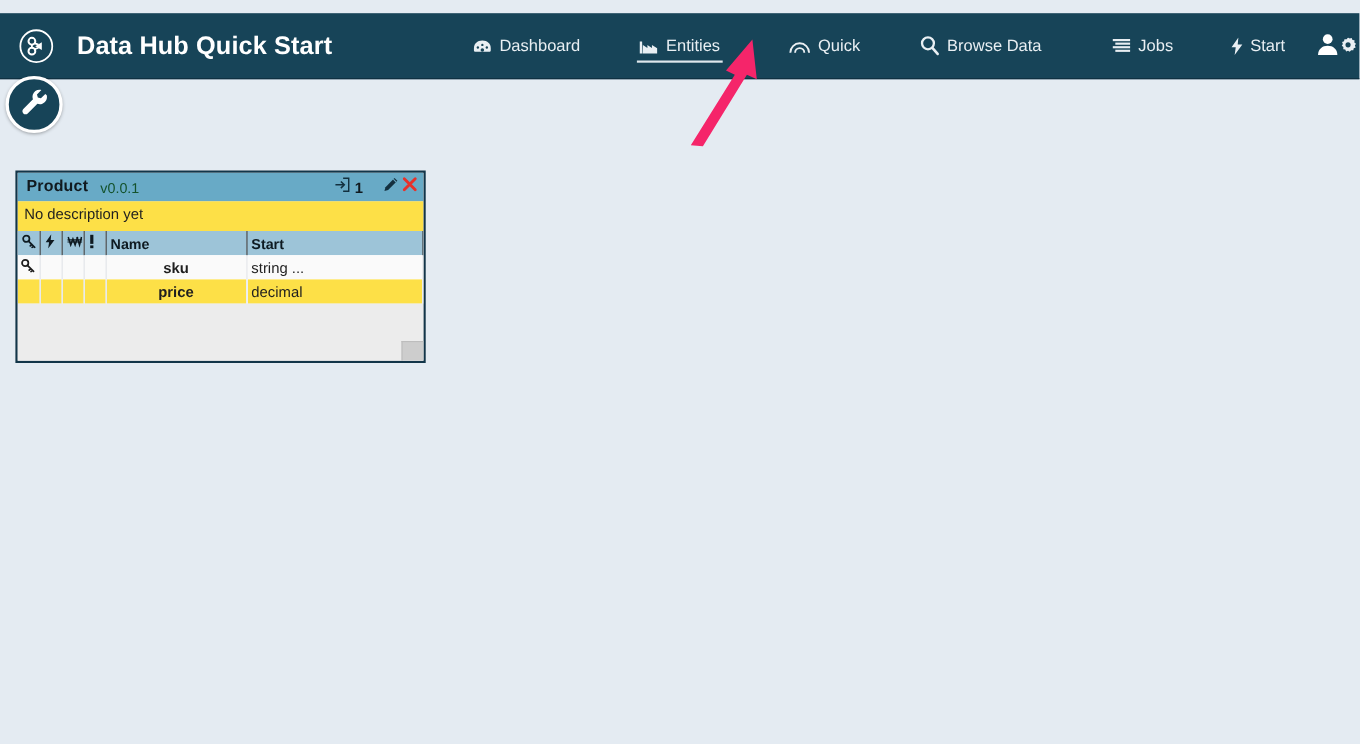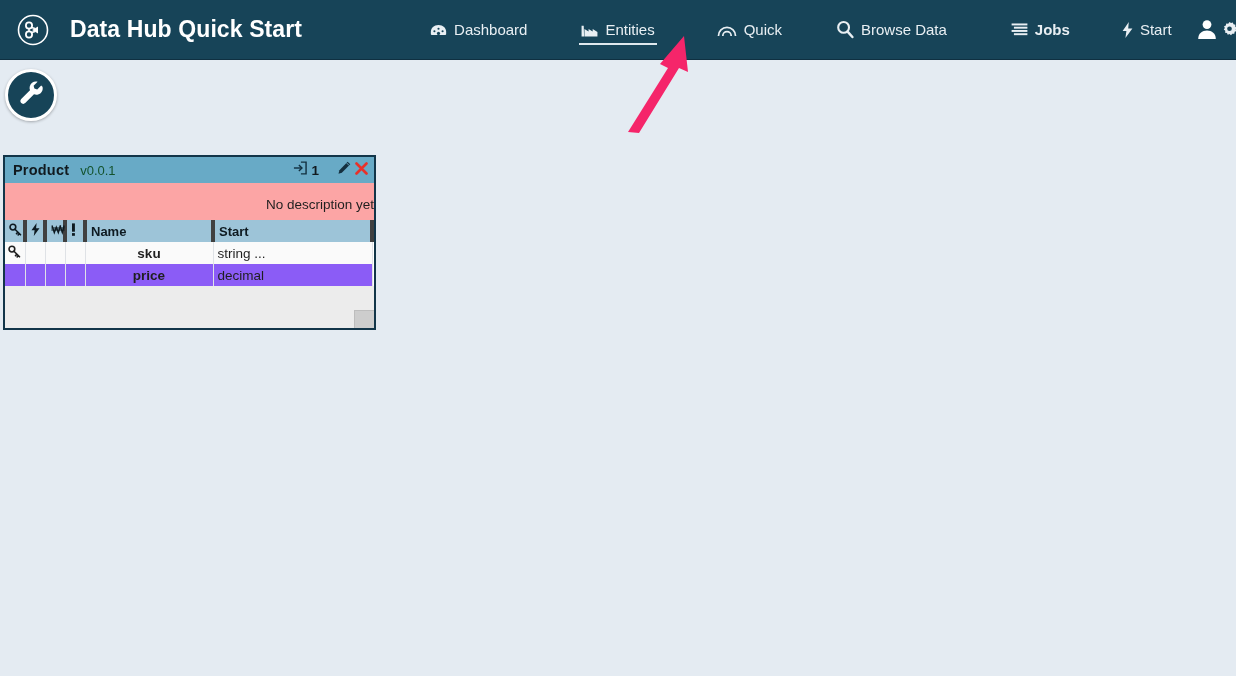--- a/index.html
+++ b/index.html
@@ -12,21 +12,21 @@
 
   body {
     font-family: "Liberation Sans", sans-serif;
     background: #e4ebf2;
     position: relative;
   }
 
   
   .navbar {
     position: absolute;
-    top: 0; left: 0;
+    top: 12px; left: 0;
     width: 1236px;
     height: 60px;
     background: #174458;
     display: flex;
     align-items: center;
     border-bottom: 1px solid #0f3041;
   }
 
   .brand {
     display: flex;
@@ -70,21 +70,21 @@
     white-space: nowrap;
     text-align: center;
   }
 
   .nav-item .nav-label { line-height: 1; }
 
   .nav-item.spaced-1 { margin-left: 0; }
   .nav-item.spaced-2 { margin-left: 34px; }
   .nav-item.spaced-3 { margin-left: 42px; }
   .nav-item.spaced-4 { margin-left: 34px; }
-  .nav-item.spaced-5 { margin-left: 44px; font-weight: bold; }
+  .nav-item.spaced-5 { margin-left: 44px; }
   .nav-item.spaced-6 { margin-left: 32px; }
   .nav-item.spaced-7 { margin-left: 30px; }
 
   .nav-item.active::after {
     content: "";
     position: absolute;
     left: 8px; right: 8px;
     bottom: 14px;
     height: 2px;
     background: #dfe8ed;
@@ -113,21 +113,21 @@
     display: flex;
     align-items: center;
     justify-content: center;
     box-shadow: 0 1px 3px rgba(0,0,0,0.30);
     cursor: pointer;
   }
 
   
   .entity-card {
     position: absolute;
-    left: 3px;
+    left: 14px;
     top: 155px;
     width: 373px;
     height: 175px;
     background: #ececec;
     border: 2px solid #123549;
     display: flex;
     flex-direction: column;
     overflow: hidden;
   }
 
@@ -167,24 +167,23 @@
     font-size: 13.5px;
     font-weight: bold;
     color: #111a1f;
     margin-right: 18px;
   }
 
   .icon-btn { display: flex; align-items: center; cursor: pointer; }
   .icon-btn.edit { margin-right: 4px; }
 
   .card-desc {
-    background: #fca5a5;
-    padding: 12px 0 5px 6px;
+    background: #fde047;
+    padding: 2px 0 5px 6px;
     flex: 0 0 auto;
-    text-align: right;
   }
 
   .card-desc div {
     font-size: 13.5px;
     color: #1f1f1f;
     line-height: 20px;
     white-space: nowrap;
   }
 
   .card-table {
@@ -195,37 +194,37 @@
   }
 
   .card-table th {
     background: #9dc4d8;
     font-size: 13px;
     font-weight: bold;
     color: #0e1a21;
     text-align: left;
     height: 22px;
     padding: 0 4px;
-    border-right: 4px solid #404040;
+    border-right: 1px solid #404040;
     vertical-align: middle;
   }
 
   .card-table td {
     font-size: 13.5px;
     color: #1f1f1f;
     height: 22px;
     padding: 0 4px;
     border-right: 1px solid #dfe2e6;
     vertical-align: middle;
     white-space: nowrap;
     overflow: hidden;
   }
 
   .card-table tr.row-even td { background: #fafafa; }
-  .card-table tr.row-odd  td { background: #8b5cf6; }
+  .card-table tr.row-odd  td { background: #fde047; }
 
   .col-icon { width: 20px; text-align: center; }
   .col-name { width: 128px; text-align: center; }
   .col-type { width: auto; }
 
   .cell-name { font-weight: bold; }
 
   .card-table td.col-icon {
     text-align: center;
     padding: 0;

